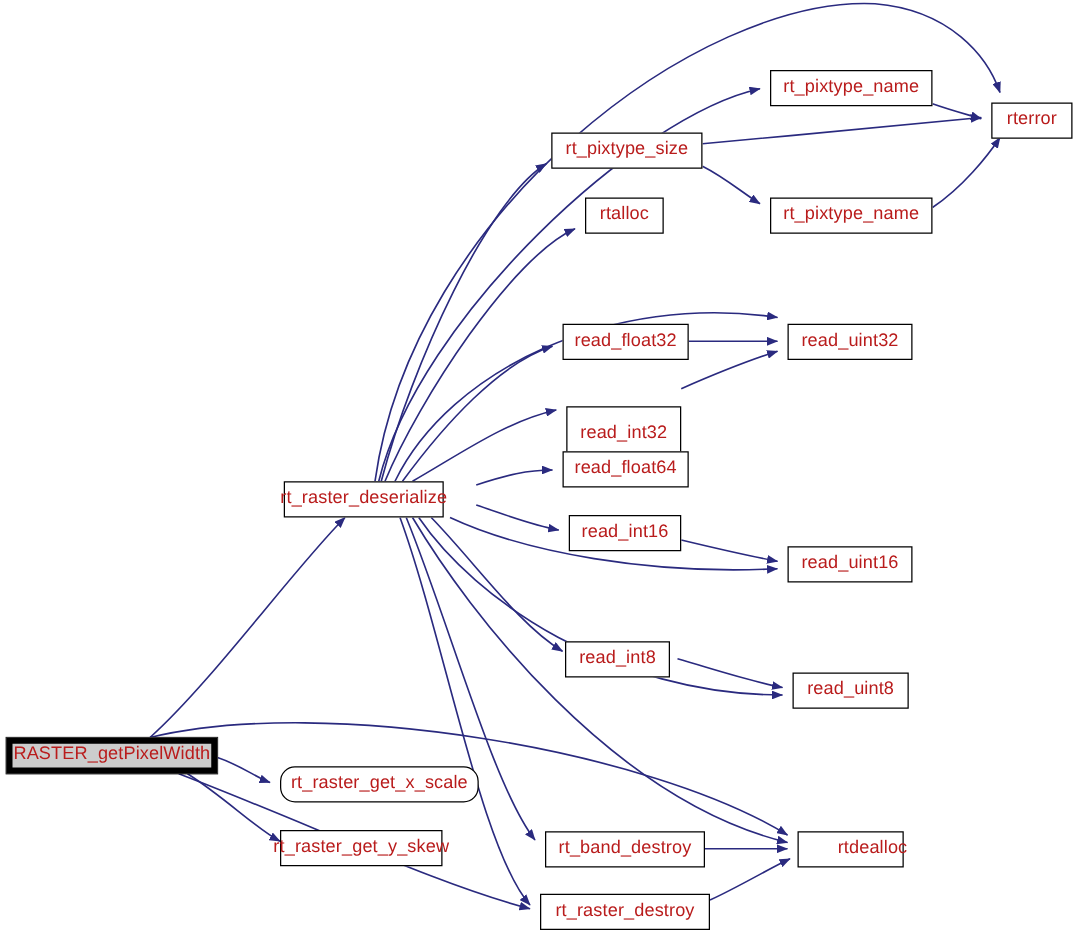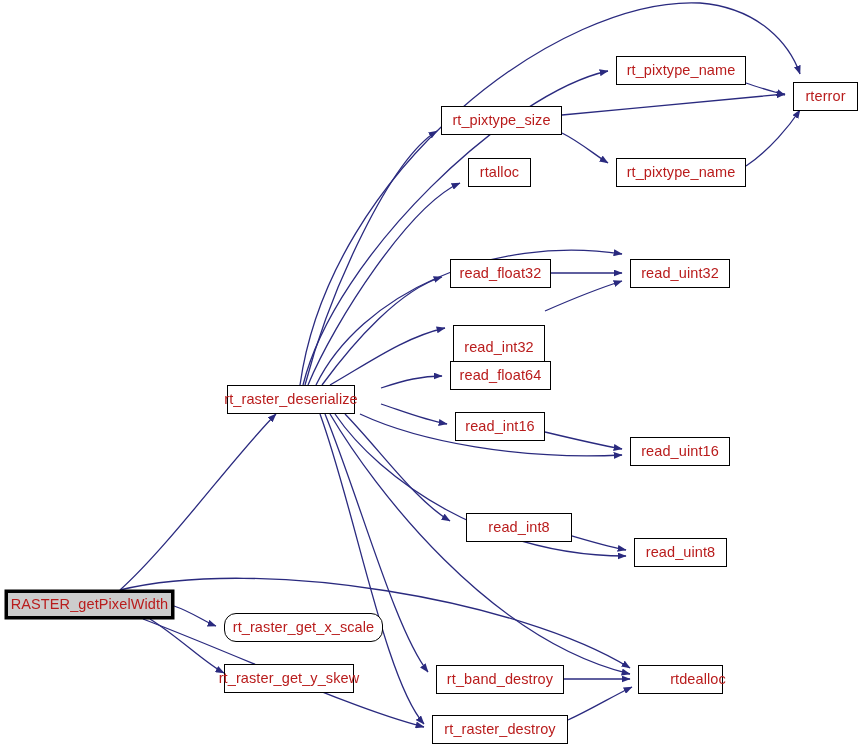--- a/index.html
+++ b/index.html
@@ -32,21 +32,21 @@
     font-size: 14.5px;
     line-height: 1;
     display: flex;
     align-items: center;
     justify-content: center;
     white-space: nowrap;
     letter-spacing: 0.1px;
   }
   .node.root {
     background: #cccccc;
-    border: 3px solid #0f172a;
+    border: 5px solid #0f172a;
     box-shadow: 0 0 0 0.5px #000000;
   }
   .node-label {
     display: block;
     padding: 0 6px;
     transform: translateY(-0.5px);
   }
 </style>
 </head>
 <body>
@@ -132,21 +132,21 @@
       </div>
       <div class="node" style="left: 450px; top: 361px; width: 101px; height: 29px; background: rgb(255, 255, 255); border-color: rgb(0, 0, 0);">
         <span class="node-label">read_float64</span>
       </div>
       <div class="node" style="left: 455px; top: 412px; width: 90px; height: 29px; background: rgb(255, 255, 255); border-color: rgb(0, 0, 0);">
         <span class="node-label">read_int16</span>
       </div>
       <div class="node" style="left: 630px; top: 437px; width: 100px; height: 29px; background: rgb(255, 255, 255); border-color: rgb(0, 0, 0);">
         <span class="node-label">read_uint16</span>
       </div>
-      <div class="node" style="left: 466px; top: 513px; width: 106px; height: 29px; background: rgb(255, 255, 255); border-color: rgb(0, 0, 0); text-align: center;">
+      <div class="node" style="left: 452px; top: 513px; width: 84px; height: 29px; background: rgb(255, 255, 255); border-color: rgb(0, 0, 0); text-align: center;">
         <span class="node-label">read_int8</span>
       </div>
       <div class="node" style="left: 634px; top: 538px; width: 93px; height: 29px; background: rgb(255, 255, 255); border-color: rgb(0, 0, 0);">
         <span class="node-label">read_uint8</span>
       </div>
       <div class="node" style="left: 436px; top: 665px; width: 128px; height: 29px; background: rgb(255, 255, 255); border-color: rgb(0, 0, 0);">
         <span class="node-label">rt_band_destroy</span>
       </div>
       <div class="node" style="left: 638px; top: 665px; width: 85px; height: 29px; background: rgb(255, 255, 255); border-color: rgb(0, 0, 0); padding-left: 35px;">
         <span class="node-label">rtdealloc</span>

